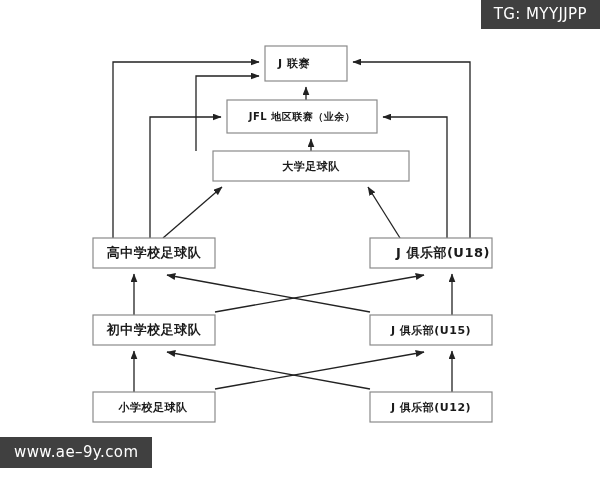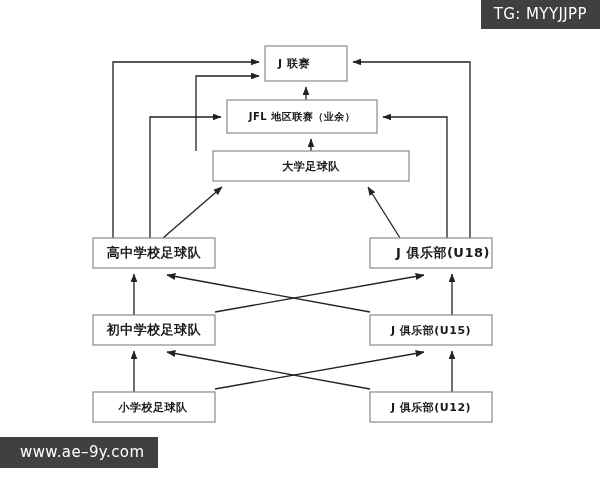--- a/index.html
+++ b/index.html
@@ -48,21 +48,21 @@
   }
   #wm-tg {
     right: 0;
     top: 0;
     padding: 5px 13px 6px 13px;
     font-size: 15px;
   }
   #wm-site {
     left: 0;
     bottom: 12px;
-    padding: 6px 14px 7px 20px;
+    padding: 6px 14px 7px 14px;
     font-size: 15px;
   }
 </style>
 </head>
 <body>
 
 <svg id="diagram-canvas" viewBox="0 0 600 480" xmlns="http://www.w3.org/2000/svg">
   <defs>
     <marker id="arrowhead" markerWidth="9" markerHeight="7" refX="8.4" refY="3.5" orient="auto" markerUnits="userSpaceOnUse">
       <polygon points="0 0, 9 3.5, 0 7" fill="#222222"></polygon>

